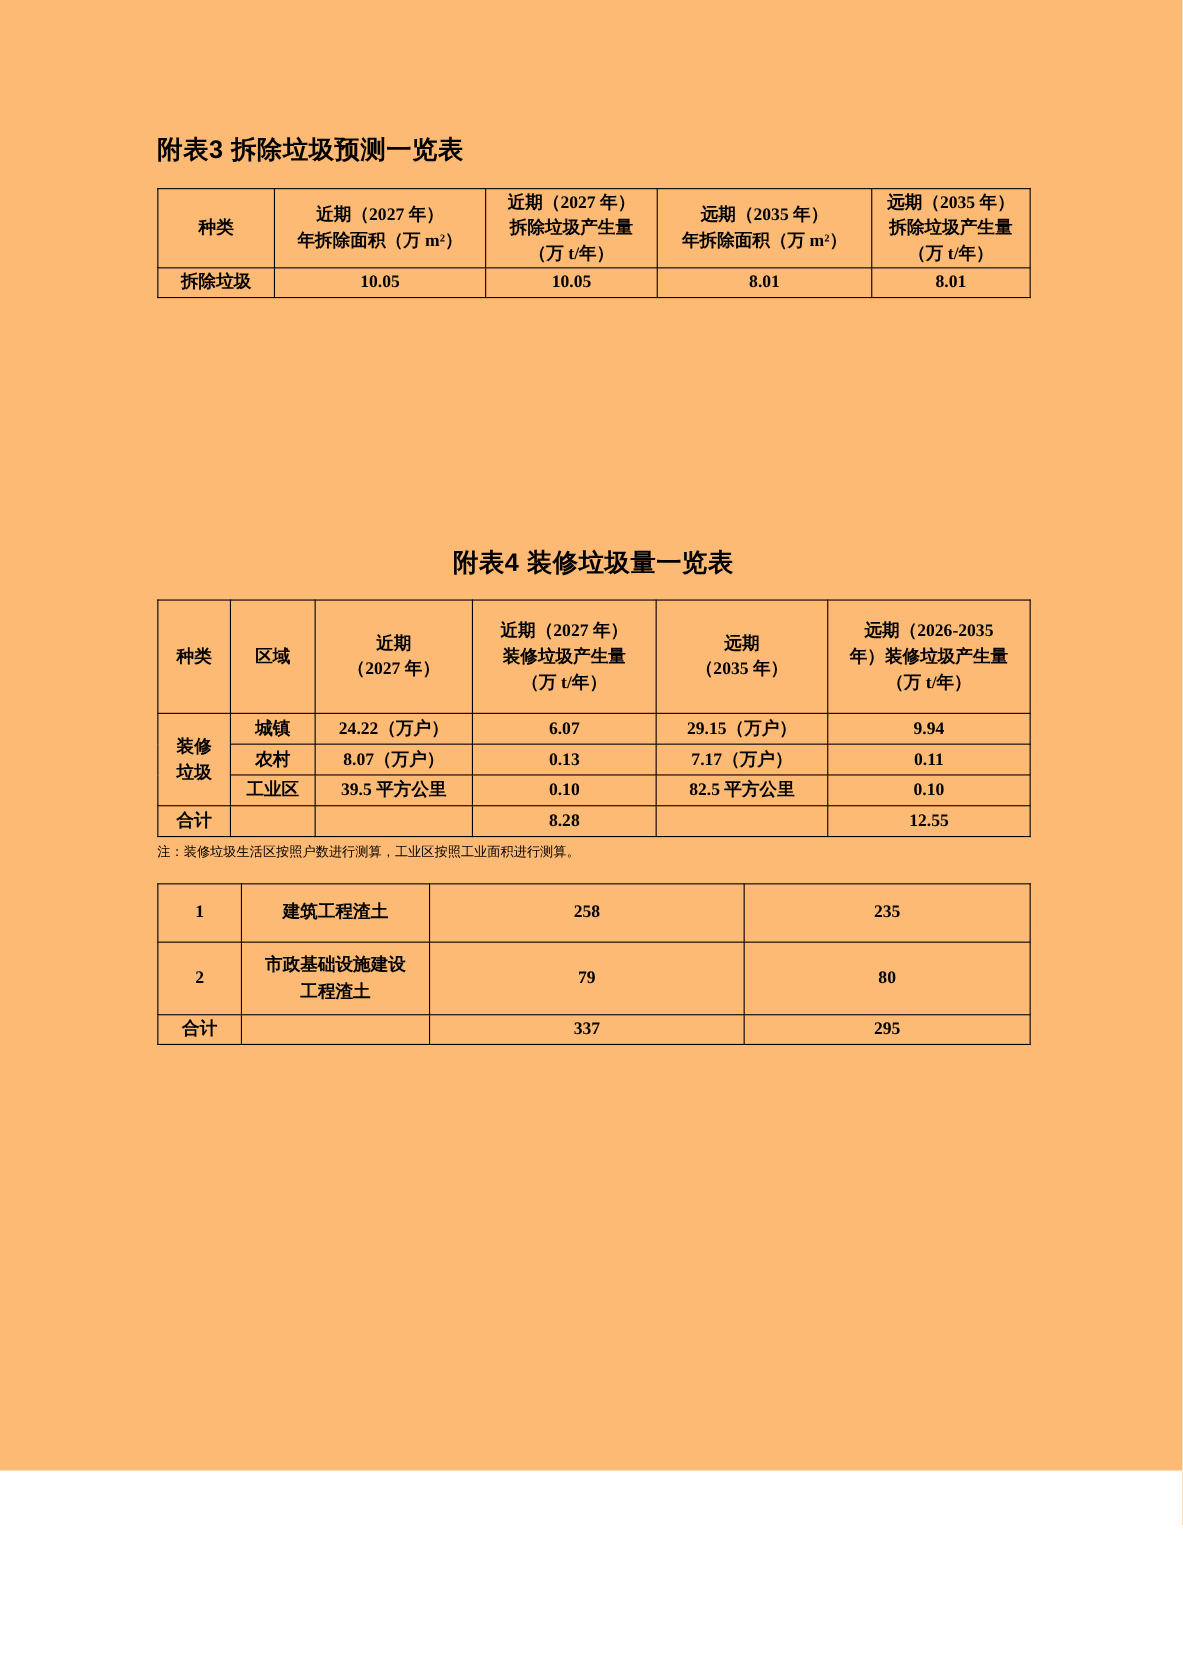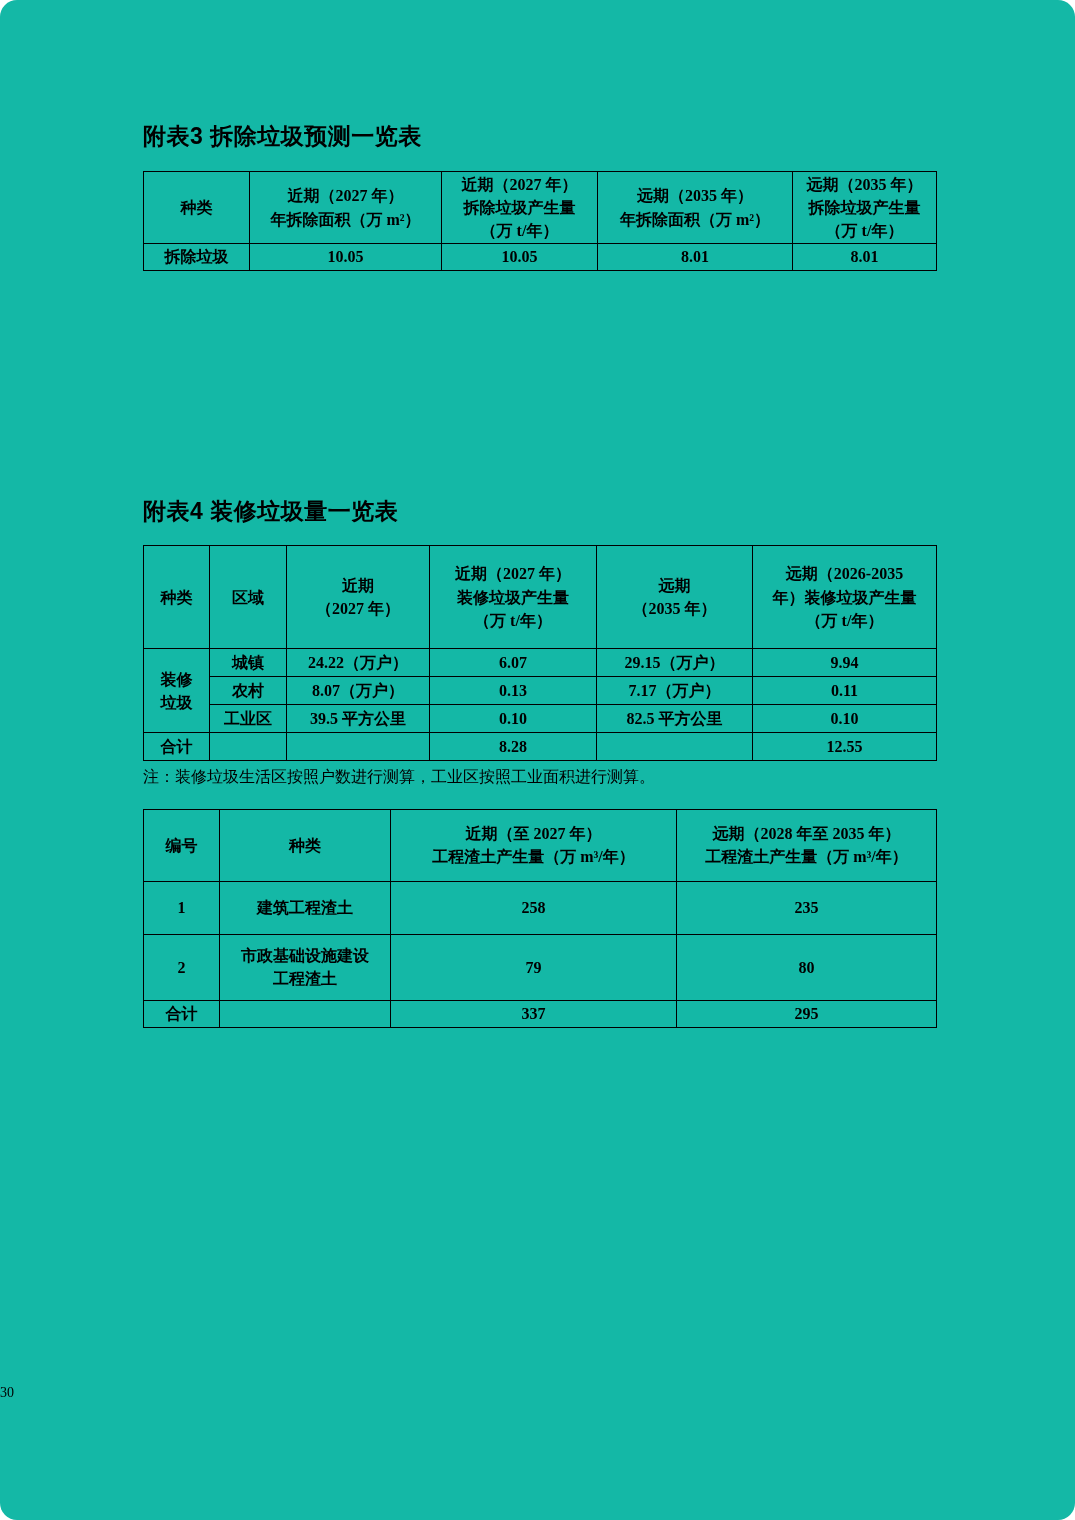--- a/index.html
+++ b/index.html
@@ -3,42 +3,41 @@
 <meta charset="utf-8">
 <style>
   html, body {
     margin: 0;
     padding: 0;
     background: #ffffff;
   }
   .page {
     position: relative;
     width: 1075px;
-    height: 1520px;
-    background: #14b8a6;
+    height: 1337px;
+    background: #fdba74;
     color: #000000;
     font-family: "Liberation Serif", "DejaVu Serif", serif;
     overflow: hidden;
-    border-radius: 17px;
   }
   .content {
     position: relative;
     margin-left: 143px;
     width: 793px;
   }
   .table-title {
     font-family: "Liberation Sans", sans-serif;
     font-weight: bold;
     font-size: 23px;
     line-height: 1.25;
     margin: 0;
     letter-spacing: 0.5px;
   }
   .title-1 { padding-top: 122px; }
-  .title-2 { padding-top: 226px; }
+  .title-2 { padding-top: 226px; text-align: center; }
   .title-3 { padding-top: 194px; }
 
   table.doc-table {
     border-collapse: collapse;
     table-layout: fixed;
     width: 793px;
     margin-top: 20px;
   }
   table.doc-table td, table.doc-table th {
     border: 1px solid #000000;
@@ -48,21 +47,21 @@
     font-weight: bold;
     white-space: pre-line;
     padding: 1px 3px;
     line-height: 1.45;
     overflow: hidden;
   }
   table.doc-table th {
     font-weight: bold;
   }
   .note {
-    font-size: 16px;
+    font-size: 12px;
     line-height: 1.4;
     margin-top: 5px;
   }
   .page-number {
     position: absolute;
     top: 1385px;
     left: 0;
     width: 100%;
     font-size: 14px;
   }
@@ -167,28 +166,20 @@
     <div class="note">注：装修垃圾生活区按照户数进行测算，工业区按照工业面积进行测算。</div>
 
     <table class="doc-table">
       <colgroup>
         <col style="width:76px">
           <col style="width:171px">
           <col style="width:286px">
           <col style="width:260px">
       </colgroup>
       <tbody>
-          <tr style="height:72px">
-        <th>编号</th>
-        <th>种类</th>
-        <th>近期（至 2027  年）
-工程渣土产生量（万 m³/年）</th>
-        <th>远期（2028 年至 2035  年）
-工程渣土产生量（万 m³/年）</th>
-      </tr>
       <tr style="height:53px">
         <td>1</td>
         <td>建筑工程渣土</td>
         <td>258</td>
         <td>235</td>
       </tr>
       <tr style="height:66px">
         <td>2</td>
         <td>市政基础设施建设
 工程渣土</td>

